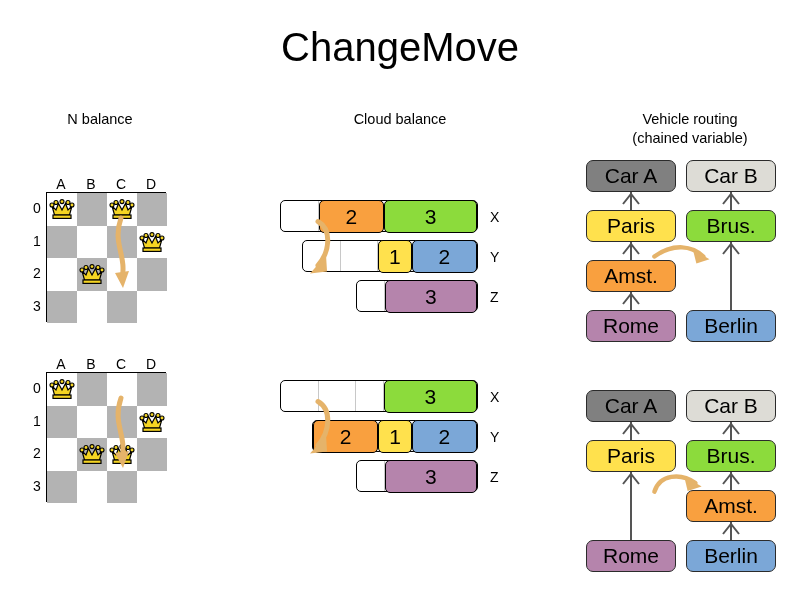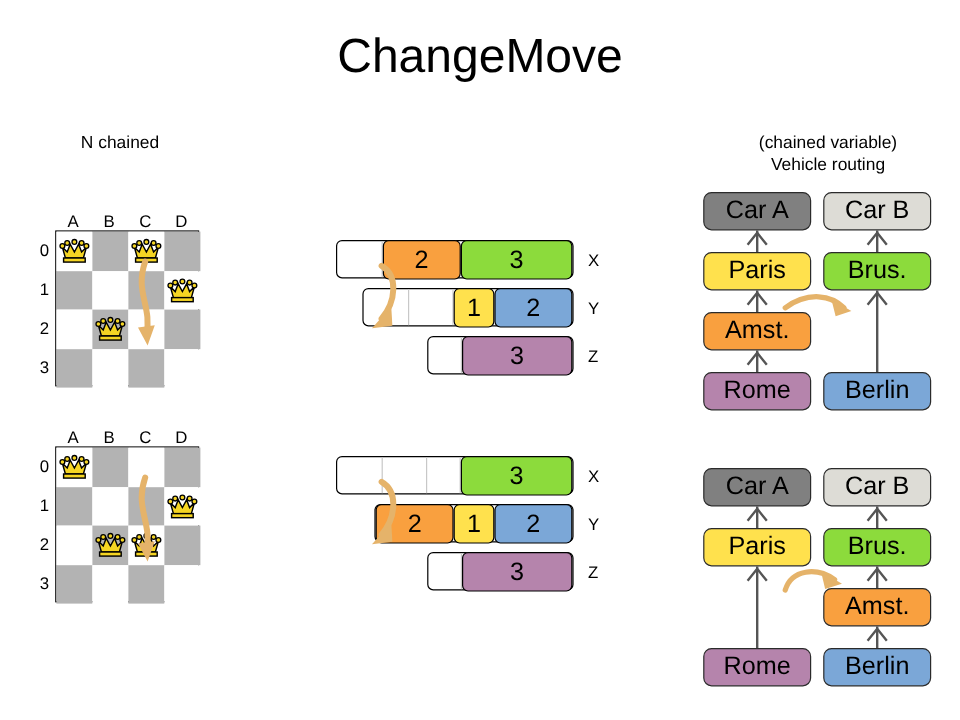--- a/index.html
+++ b/index.html
@@ -63,24 +63,25 @@
   .arrowpath{fill:none;stroke:#e5b36a;stroke-width:5;stroke-linecap:round;}
   .arrowhead{fill:#e5b36a;}
 </style>
 </head>
 <body>
 
 <div class="root">
 
   <div class="title">ChangeMove</div>
 
-  <div class="section-head" id="head-nqueens">N chained</div>
+  <div class="section-head" id="head-nqueens">N balance</div>
+  <div class="section-head" id="head-cloud">Cloud balance</div>
   <div class="section-head" id="head-vrp">
+    <div>Vehicle routing</div>
     <div>(chained variable)</div>
-    <div>Vehicle routing</div>
   </div>
 
   <div class="board-wrap" id="board-before" style="left:30px;top:176px;">
       <div class="colhead" style="left: 16px;">A</div>
       <div class="colhead" style="left: 46px;">B</div>
       <div class="colhead" style="left: 76px;">C</div>
       <div class="colhead" style="left: 106px;">D</div>
       <div class="rowhead" style="top: 24px;">0</div>
       <div class="rowhead" style="top: 56.5px;">1</div>
       <div class="rowhead" style="top: 89px;">2</div>

